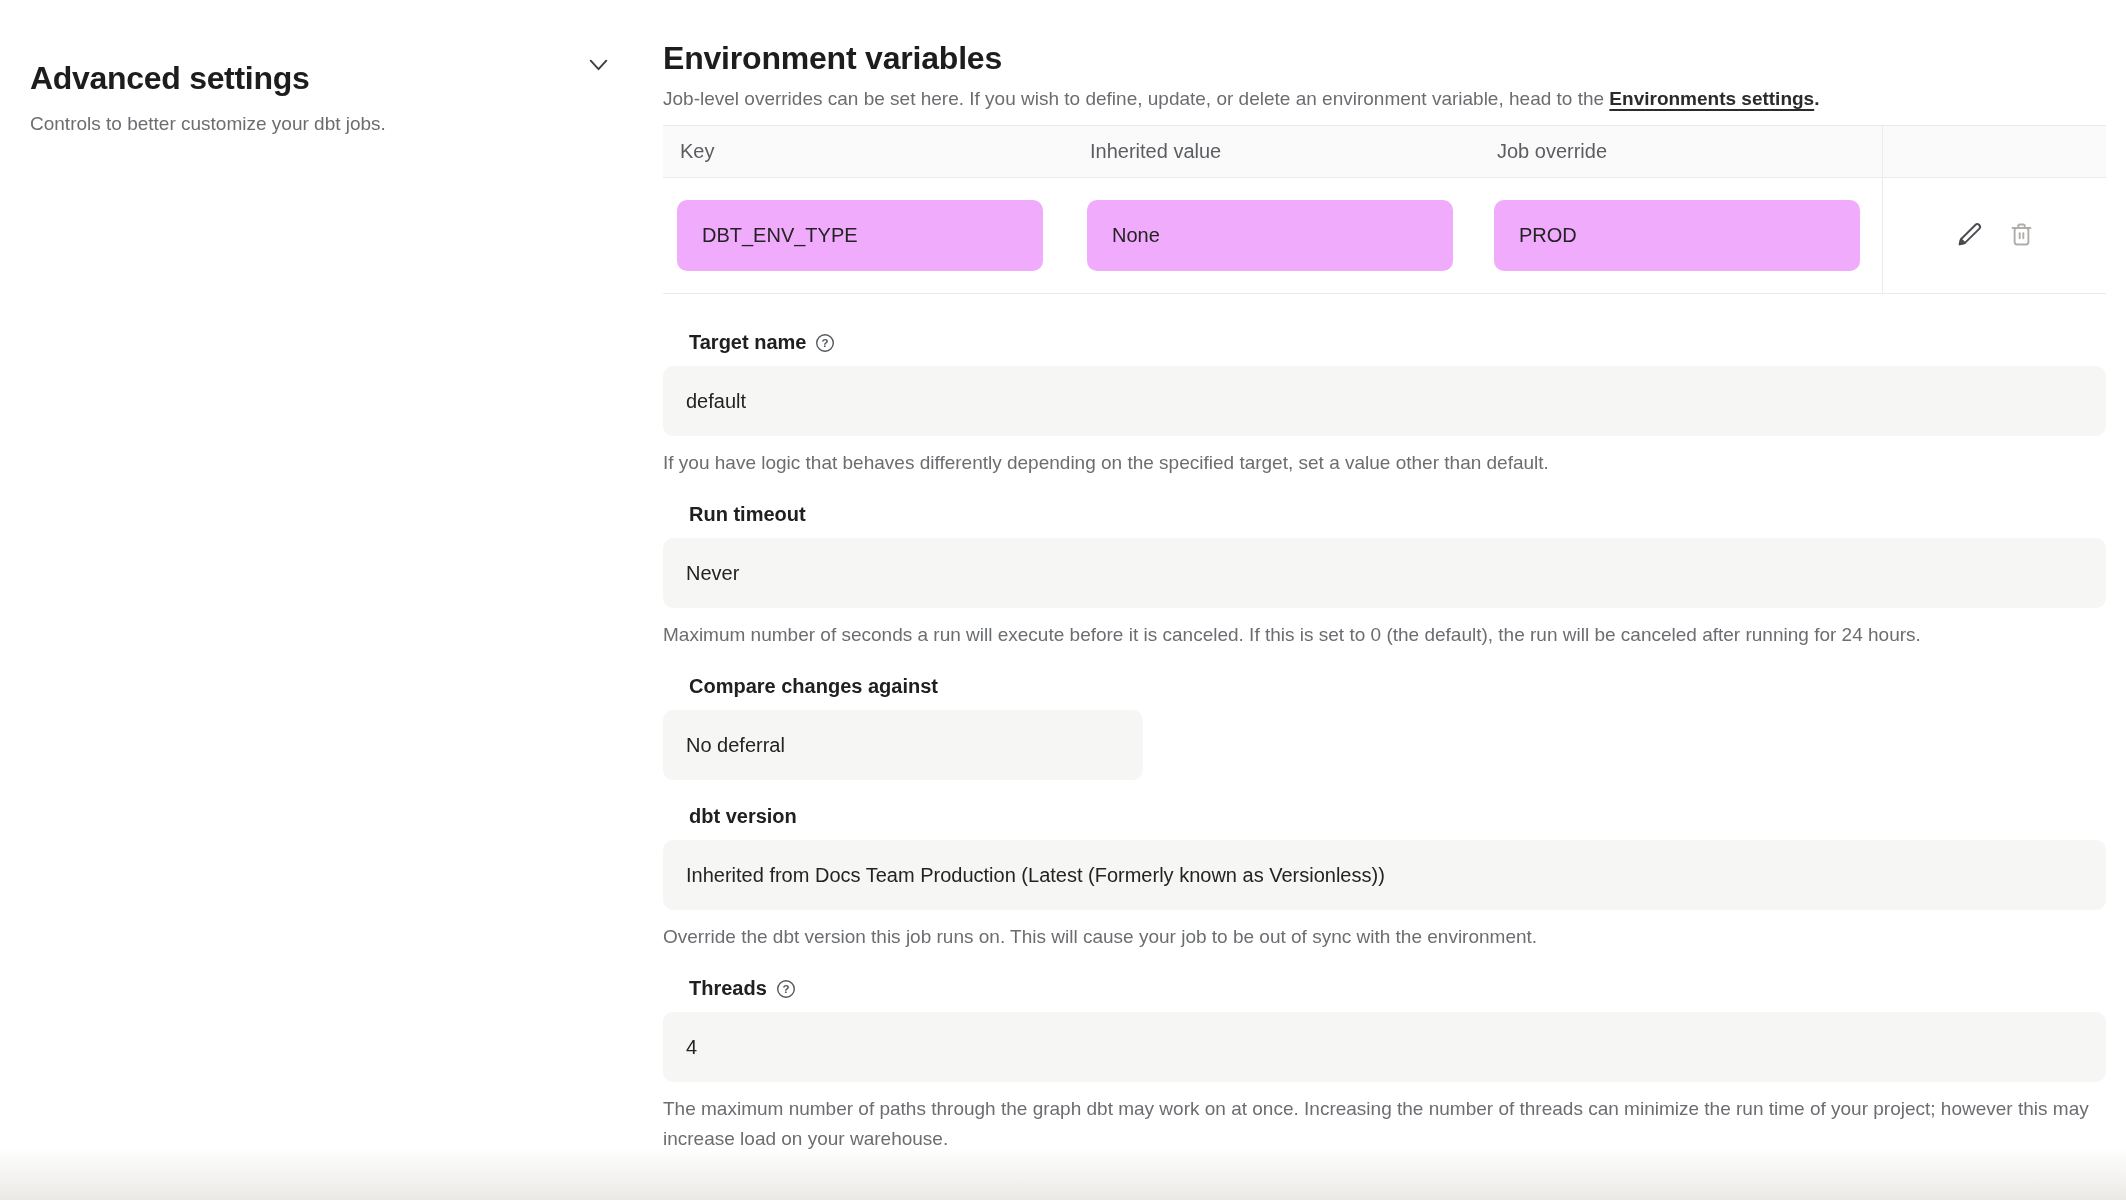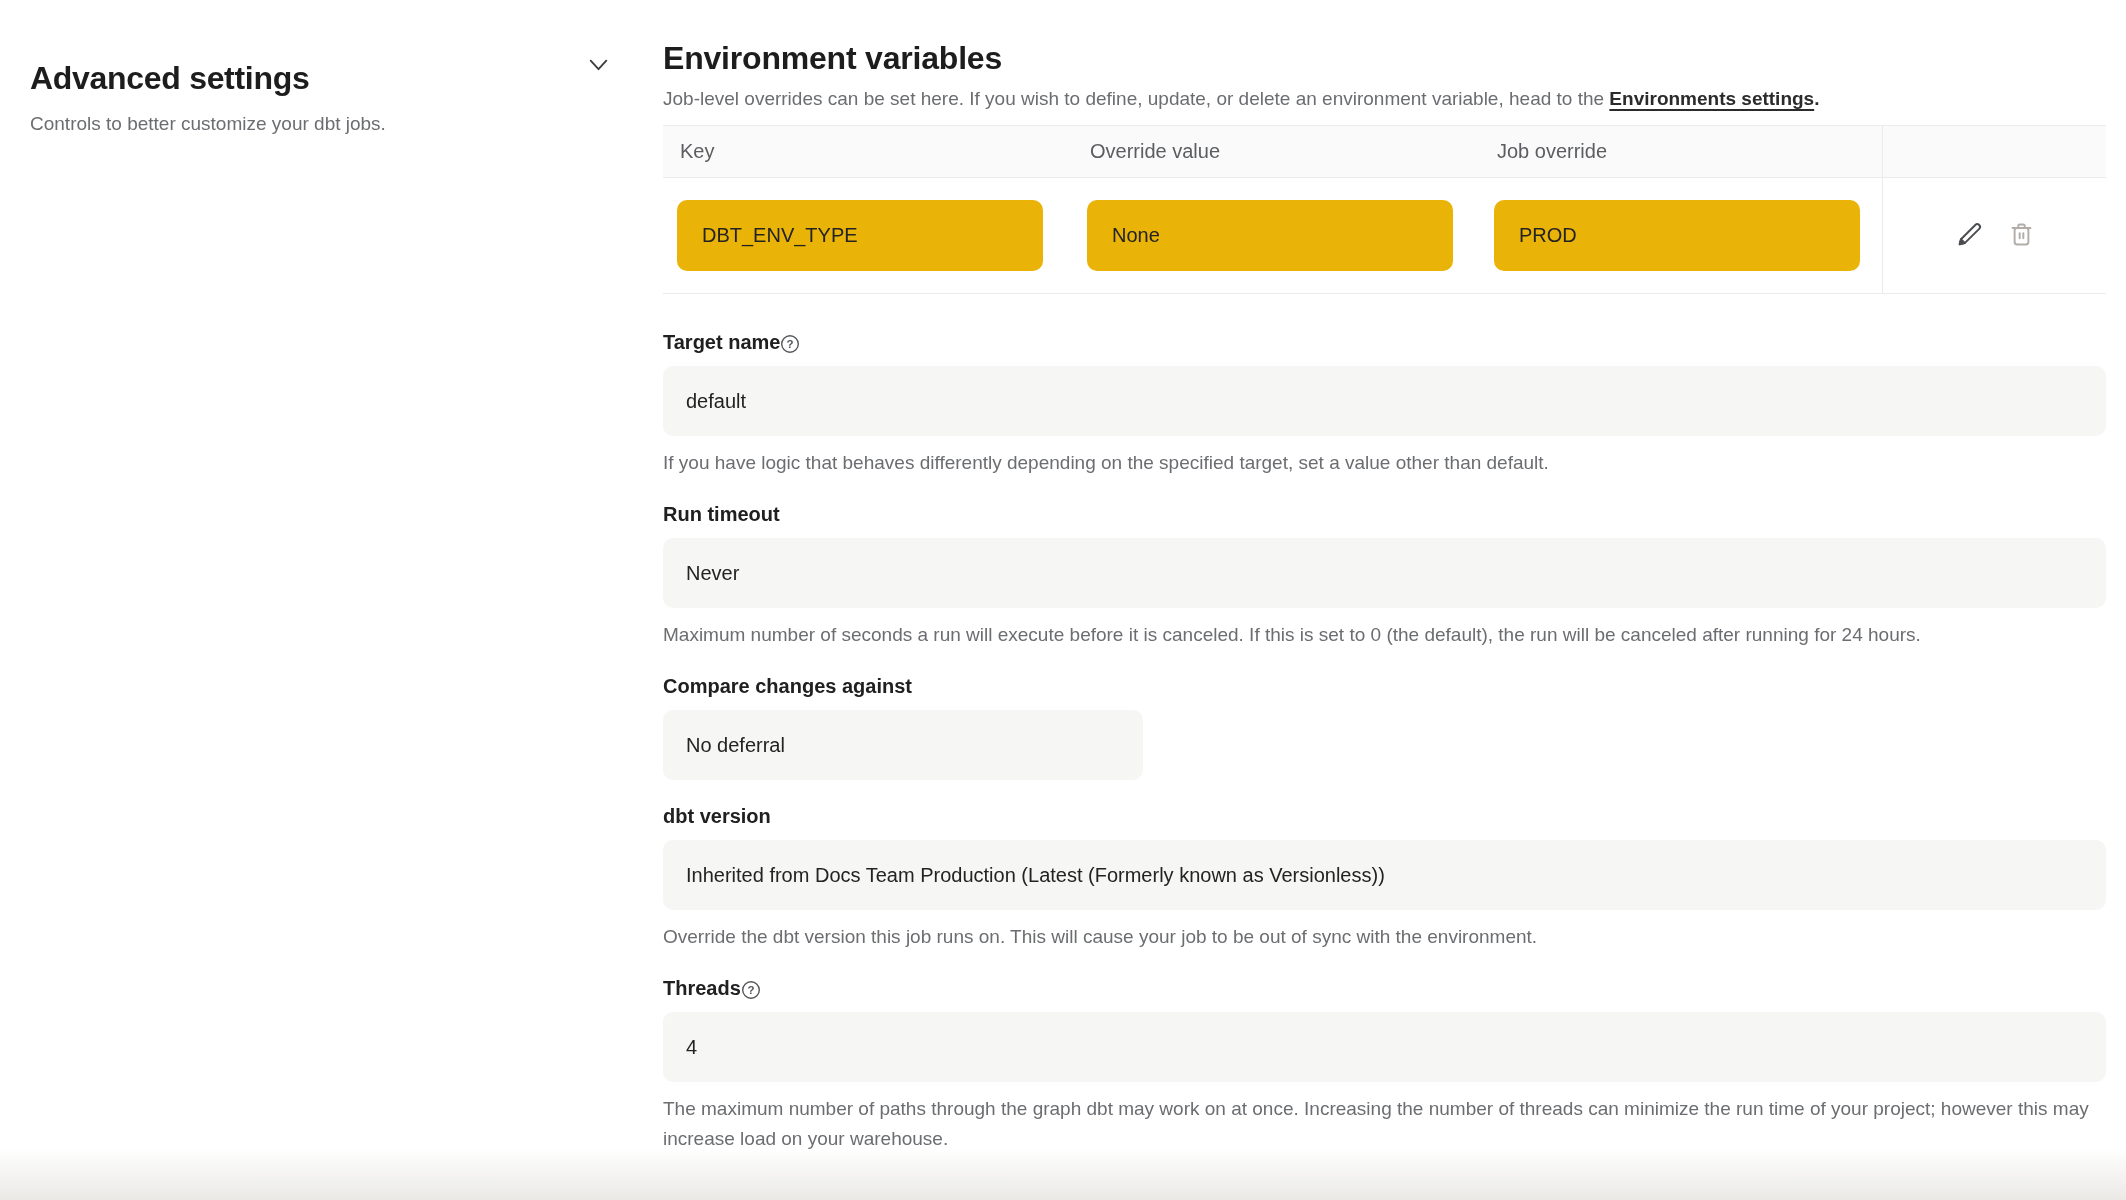--- a/index.html
+++ b/index.html
@@ -28,29 +28,29 @@
   .section-desc .suffix { color: #2b2b2b; font-weight: 700; }
 
   
   .env-table { margin-top: 13px; border-top: 1px solid #ebebeb; border-bottom: 1px solid #ebebeb; }
   .t-head, .t-row { display: grid; grid-template-columns: 410px 407px 402px 1fr; }
   .t-head { background: #fafafa; border-bottom: 1px solid #ebebeb; height: 52px; }
   .th { display: flex; align-items: center; padding-left: 17px; font-size: 20px; color: #5b5d61; }
   .t-row { height: 115px; background: #ffffff; }
   .td { display: flex; align-items: center; }
   .actions-cell { border-left: 1px solid #ebebeb; }
-  .cell-box { height: 71px; width: 366px; margin-left: 14px; border-radius: 10px; background: #eab308;
+  .cell-box { height: 71px; width: 366px; margin-left: 14px; border-radius: 10px; background: #f0abfc;
     display: flex; align-items: center; padding: 0 25px; font-size: 20px; color: #232323; }
   .td.actions-cell { justify-content: center; gap: 22px; }
   .icon-btn { background: none; border: none; padding: 0; cursor: pointer; display: flex; align-items: center; justify-content: center; }
 
   
   .field { margin-top: 24px; }
   .field.first { margin-top: 36px; }
-  .field-label { display: flex; align-items: flex-end; font-size: 20px; font-weight: 700; color: #202020; line-height: 24px; }
+  .field-label { display: flex; align-items: center; gap: 9px; font-size: 20px; font-weight: 700; color: #202020; line-height: 24px; margin-left: 26px; }
   .help-icon { display: inline-flex; margin-top: 1px; cursor: pointer; }
   .field-input { margin-top: 12px; height: 70px; border-radius: 10px; background: #f6f6f5;
     display: flex; align-items: center; padding: 0 23px; font-size: 20px; color: #232323; cursor: pointer; }
   .field-input.narrow { width: 480px; }
   .field-help { margin-top: 12px; font-size: 19px; color: #6b6d70; line-height: 30px; max-width: 1450px; }
 
   
   .bottom-fade { position: absolute; left: 0; bottom: 0; width: 2126px; height: 52px; pointer-events: none;
     background: linear-gradient(to bottom, rgba(236,235,233,0), #eae9e6); }
 </style>
@@ -72,21 +72,21 @@
   </div>
 
   <div class="right-col">
 
     <h2 class="section-title">Environment variables</h2>
     <p class="section-desc"><span>Job-level overrides can be set here. If you wish to define, update, or delete an environment variable, head to the </span><span class="link">Environments settings</span><span class="suffix">.</span></p>
 
     <div class="env-table">
       <div class="t-head">
         <div class="th">Key</div>
-        <div class="th">Override value</div>
+        <div class="th">Inherited value</div>
         <div class="th">Job override</div>
         <div class="th actions-cell"></div>
       </div>
       <div class="t-row">
         <div class="td">
           <div class="cell-box">DBT_ENV_TYPE</div>
         </div>
         <div class="td">
           <div class="cell-box">None</div>
         </div>

